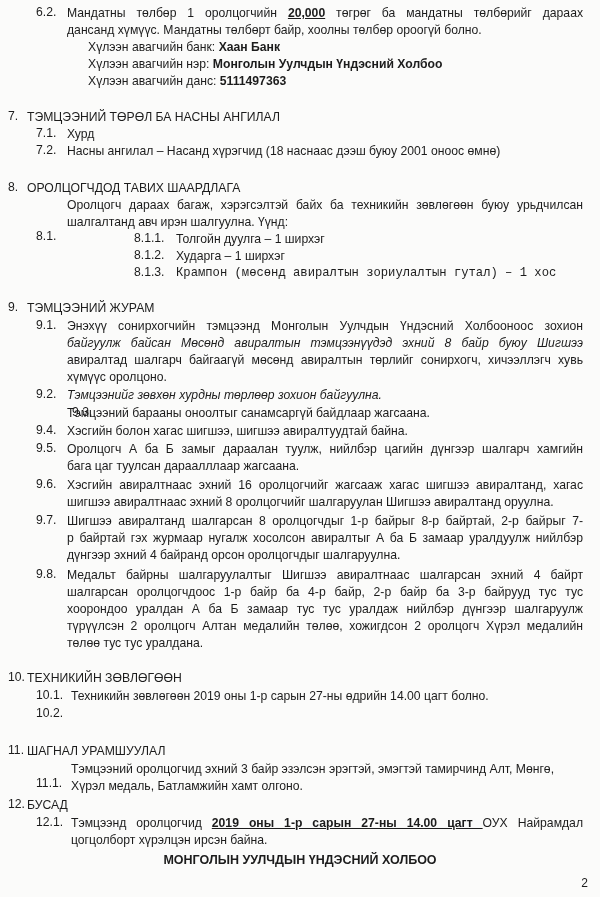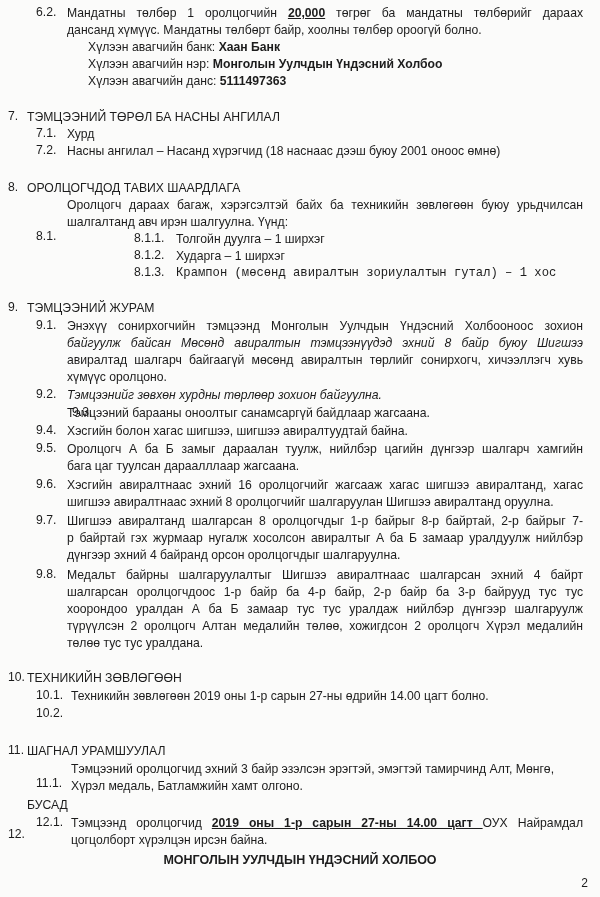--- a/index.html
+++ b/index.html
@@ -95,21 +95,21 @@
   <span class="num" style="left:36px; top:688px;">10.1.</span>
   <div class="line" style="left:71px; top:688px;">Техникийн зөвлөгөөн 2019 оны 1-р сарын 27-ны өдрийн 14.00 цагт болно.</div>
   <span class="num" style="left:36px; top:706px;">10.2.</span>
 
   <span class="num" style="left:8px; top:743px;">11.</span>
   <div class="heading" style="left:27px; top:743px;">ШАГНАЛ УРАМШУУЛАЛ</div>
   <span class="num" style="left:36px; top:761px;margin-top:15px;">11.1.</span>
   <div class="line" style="left:71px; top:761px;">Тэмцээний оролцогчид эхний 3 байр эзэлсэн эрэгтэй, эмэгтэй тамирчинд Алт, Мөнгө,</div>
   <div class="line" style="left:71px; top:778px;">Хүрэл медаль, Батламжийн хамт олгоно.</div>
 
-  <span class="num" style="left:8px; top:827px;">12.</span>
+  <span class="num" style="left:8px; top:797px;">12.</span>
   <div class="heading" style="left:27px; top:797px;">БУСАД</div>
   <span class="num" style="left:36px; top:815px;">12.1.</span>
   <div class="line just" style="left:71px; top:815px; width:512px;"><span>Тэмцээнд оролцогчид </span><b class="ul">2019 оны 1-р сарын 27-ны 14.00 цагт </b><span>ОУХ Найрамдал</span></div>
   <div class="line" style="left:71px; top:832px;">цогцолборт хүрэлцэн ирсэн байна.</div>
 
   <div class="footer-title" style="top:853px;">МОНГОЛЫН УУЛЧДЫН ҮНДЭСНИЙ ХОЛБОО</div>
   <div class="pagenum" style="top:876px;">2</div>
 </div>
 
 </body></html>

